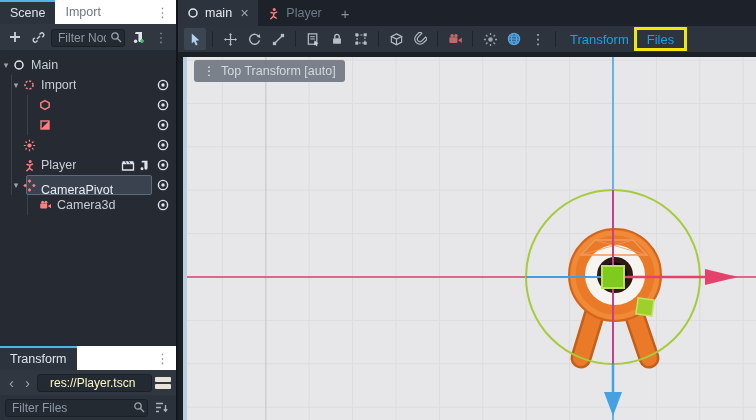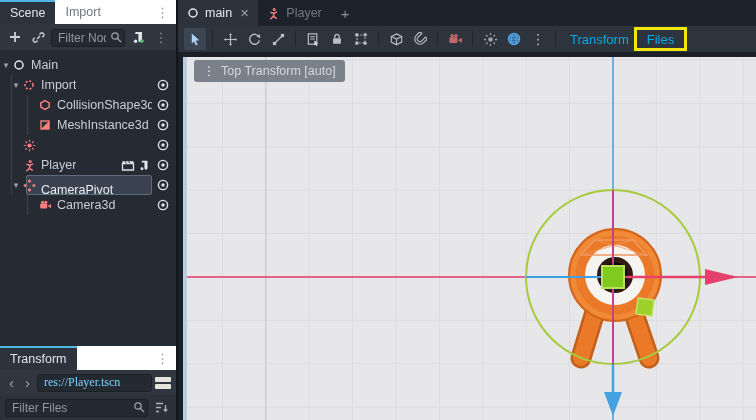--- a/index.html
+++ b/index.html
@@ -35,21 +35,21 @@
   .row .eye { width:18px; height:18px; display:flex; align-items:center; justify-content:center; flex:none; margin-left:2px; }
   .row.selected .sel-box { position:absolute; left:26px; right:24px; top:0; bottom:0; background:#3a4250; border:1px solid #5c6b7b; border-radius:2px; z-index:0; }
   .row.selected .lbl { color:#e9eef2;margin-top:10px; }
   .row > * { z-index:1; }
   .guide { position:absolute; width:1px; background:#3c434e; }
 
   
   .fs-dock { position:absolute; left:0; top:346px; width:176px; height:74px; background:#252a33; }
   .fs-bar { height:25px; background:#303741; display:flex; align-items:center; gap:3px; padding:0 5px; }
   .nav-btn { color:#9aa3ad; font-size:15px; width:13px; text-align:center; line-height:1; }
-  .path-input { flex:1; min-width:0; height:18px; background:#242a32; border:1px solid #1b2027; border-radius:3px; color:#7dd3fc; font-size:12px; padding:0 6px; outline:none; font-family:Liberation Serif, serif; }
+  .path-input { flex:1; min-width:0; height:18px; background:#242a32; border:1px solid #1b2027; border-radius:3px; color:#fef9c3; font-size:12px; padding:0 12px; outline:none; font-family:Liberation Sans, sans-serif; }
   .split-icon { width:16px; height:14px; display:flex; flex-direction:column; justify-content:space-between; padding:1px 0; }
   .split-icon div { height:5px; background:#e6e3da; border-radius:1px; }
 
   
   .main { position:absolute; left:178px; top:0; width:578px; height:420px; }
   .scene-tabs { height:26px; background:#1d222a; display:flex; align-items:stretch; }
   .stab { display:flex; align-items:center; gap:6px; padding:0 9px; font-size:12.5px; color:#707a87; }
   .stab.active { background:#2c333d; color:#e6eaee; }
   .stab .x { color:#9aa3ad; font-size:11px; padding-left:2px; }
   .newtab { color:#8a919c; font-size:15px; padding:0 10px; display:flex; align-items:center; }
@@ -147,39 +147,37 @@
         </span>
       </div>
 
       <div class="row">
         <span class="chev" style="margin-left:26px"></span>
         <span class="nico">
           <svg width="12" height="12" viewBox="0 0 12 12">
               <polygon points="6,1.6 10.2,3.9 10.2,8.1 6,10.4 1.8,8.1 1.8,3.9" stroke="#fc7f7f" stroke-width="1.5" fill="none"></polygon>
             </svg>
         </span>
-        <span class="lbl">CollisionShape3d</span>
         <span class="sp"></span>
         <span class="eye">
           <svg width="14" height="14" viewBox="0 0 14 14">
               <circle cx="7" cy="7" r="4.6" stroke="#dde3e9" stroke-width="1.4" fill="none"></circle>
               <circle cx="7" cy="7" r="1.7" fill="#dde3e9"></circle>
             </svg>
         </span>
       </div>
 
       <div class="row">
         <span class="chev" style="margin-left:26px"></span>
         <span class="nico">
           <svg width="12" height="12" viewBox="0 0 12 12">
               <rect x="2" y="2" width="8" height="8" stroke="#fc7f7f" stroke-width="1.4" fill="none"></rect>
               <polygon points="10,2 10,10 2,10" fill="#fc7f7f"></polygon>
             </svg>
         </span>
-        <span class="lbl">MeshInstance3d</span>
         <span class="sp"></span>
         <span class="eye">
           <svg width="14" height="14" viewBox="0 0 14 14">
               <circle cx="7" cy="7" r="4.6" stroke="#dde3e9" stroke-width="1.4" fill="none"></circle>
               <circle cx="7" cy="7" r="1.7" fill="#dde3e9"></circle>
             </svg>
         </span>
       </div>
 
       <div class="row">

